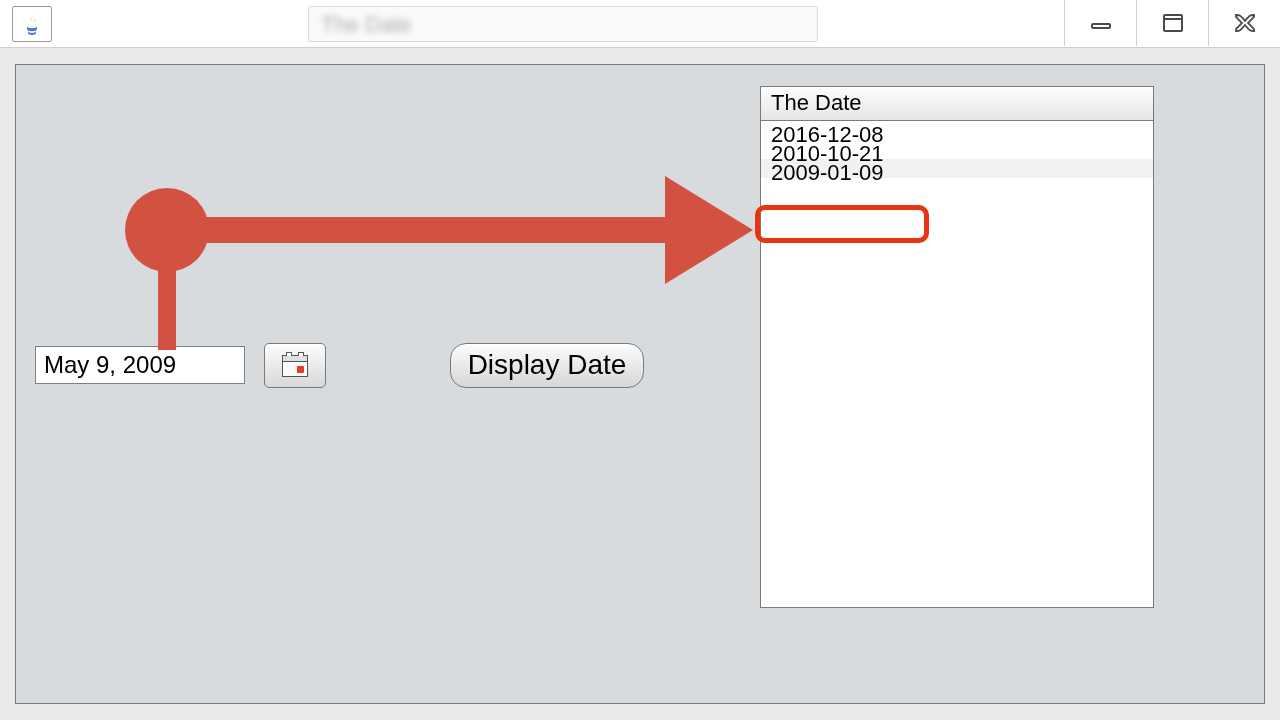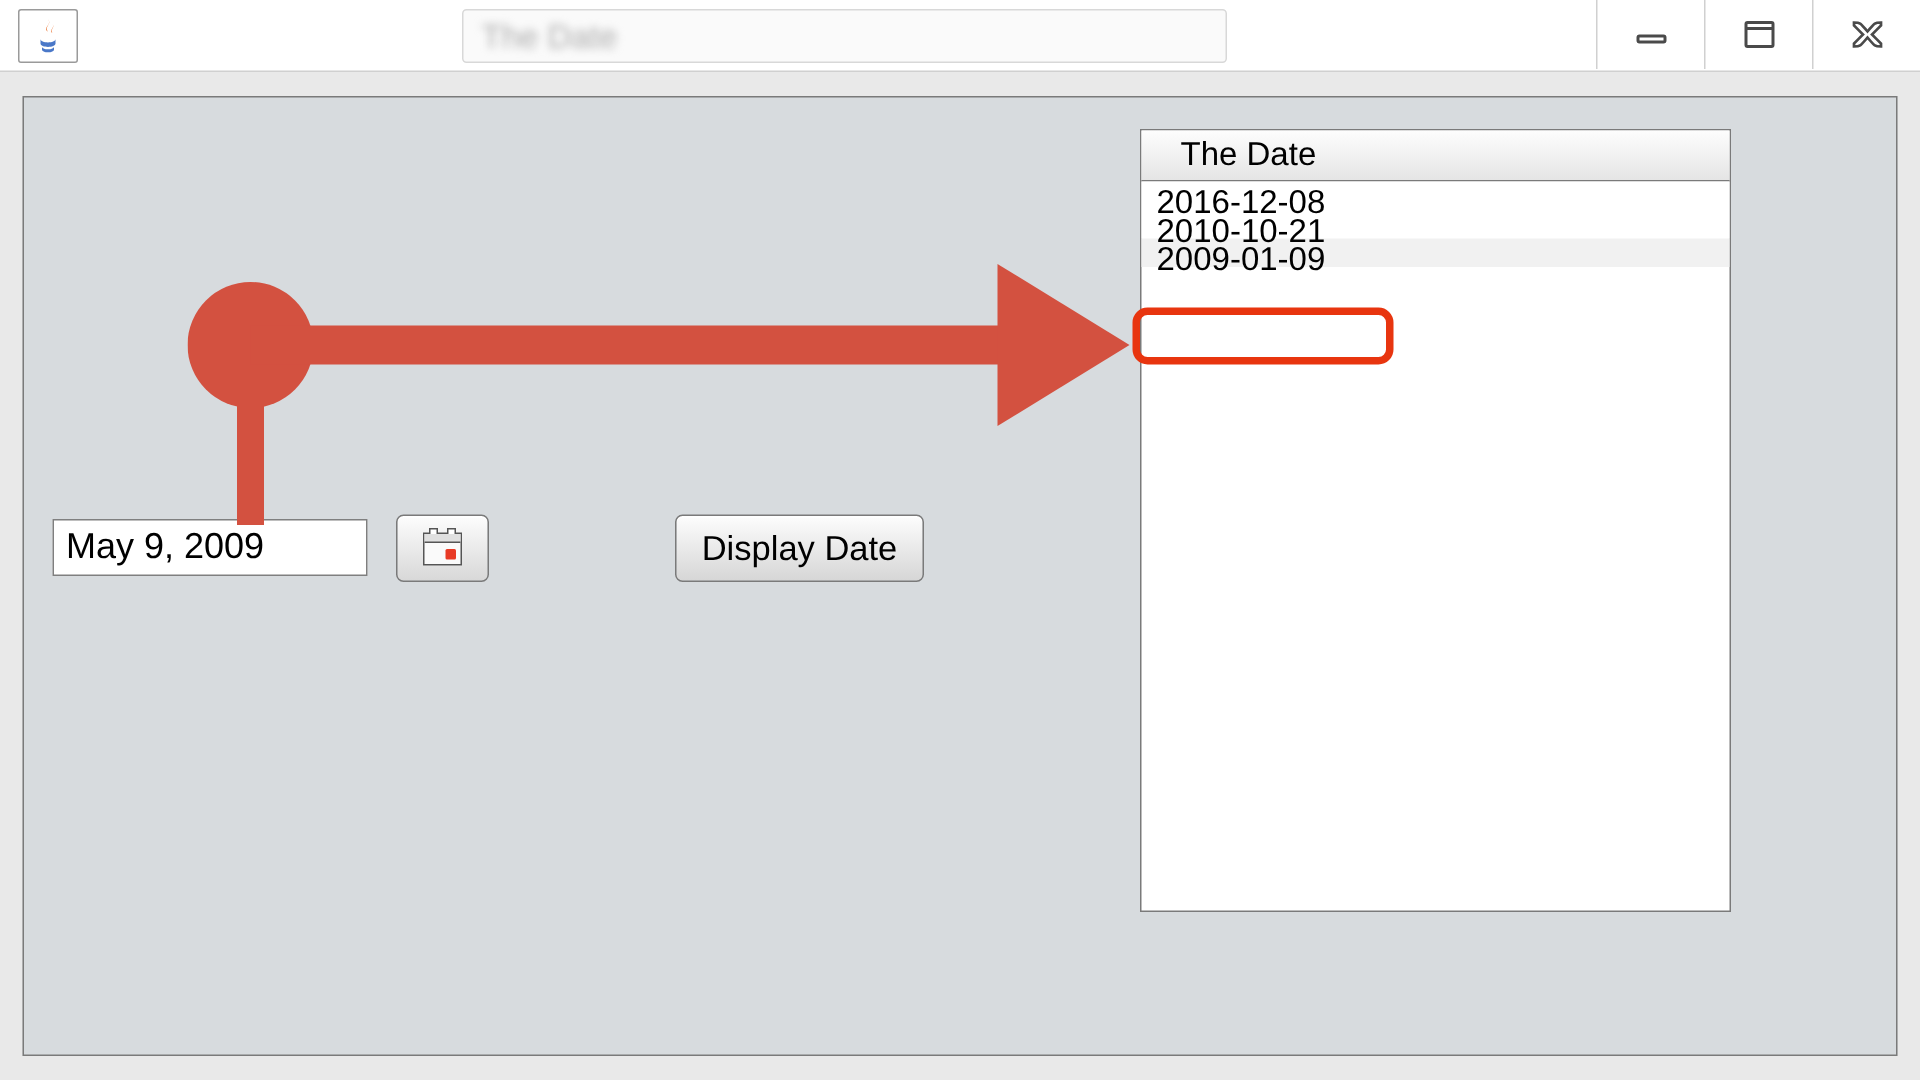--- a/index.html
+++ b/index.html
@@ -154,48 +154,48 @@
     width: 7px; height: 7px;
     background: #e83a25;
     border-radius: 1px;
   }
 
   
   .display-btn {
     position: absolute;
     left: 450px;
     top: 343px;
-    width: 166px;
+    width: 194px;
     height: 45px;
     border: 1px solid #7a7a7a;
-    border-radius: 5px;
+    border-radius: 16px;
     box-sizing: border-box;
     background: linear-gradient(#fdfdfd, #d6d6d6);
-    font-size: 23px;
+    font-size: 28px;
     text-align: center;
     line-height: 42px;
     box-shadow: inset 0 1px 0 #fff;
   }
 
   
   .date-table {
     position: absolute;
     left: 760px;
     top: 86px;
     width: 394px;
     height: 522px;
     background: #fff;
     border: 1px solid #7a7a7a;
     box-sizing: border-box;
   }
   .date-table-header {
     height: 34px;
     border-bottom: 1px solid #7a7a7a;
     background: linear-gradient(#fdfdfd, #e5e5e5);
-    padding: 0 26px;
+    padding: 0 10px;
     font-size: 22px;
     line-height: 32px;
     box-sizing: border-box;
   }
   .date-row {
     height: 19px;
     padding: 0 10px;
     font-size: 22px;
     line-height: 28px;
     box-sizing: border-box;

